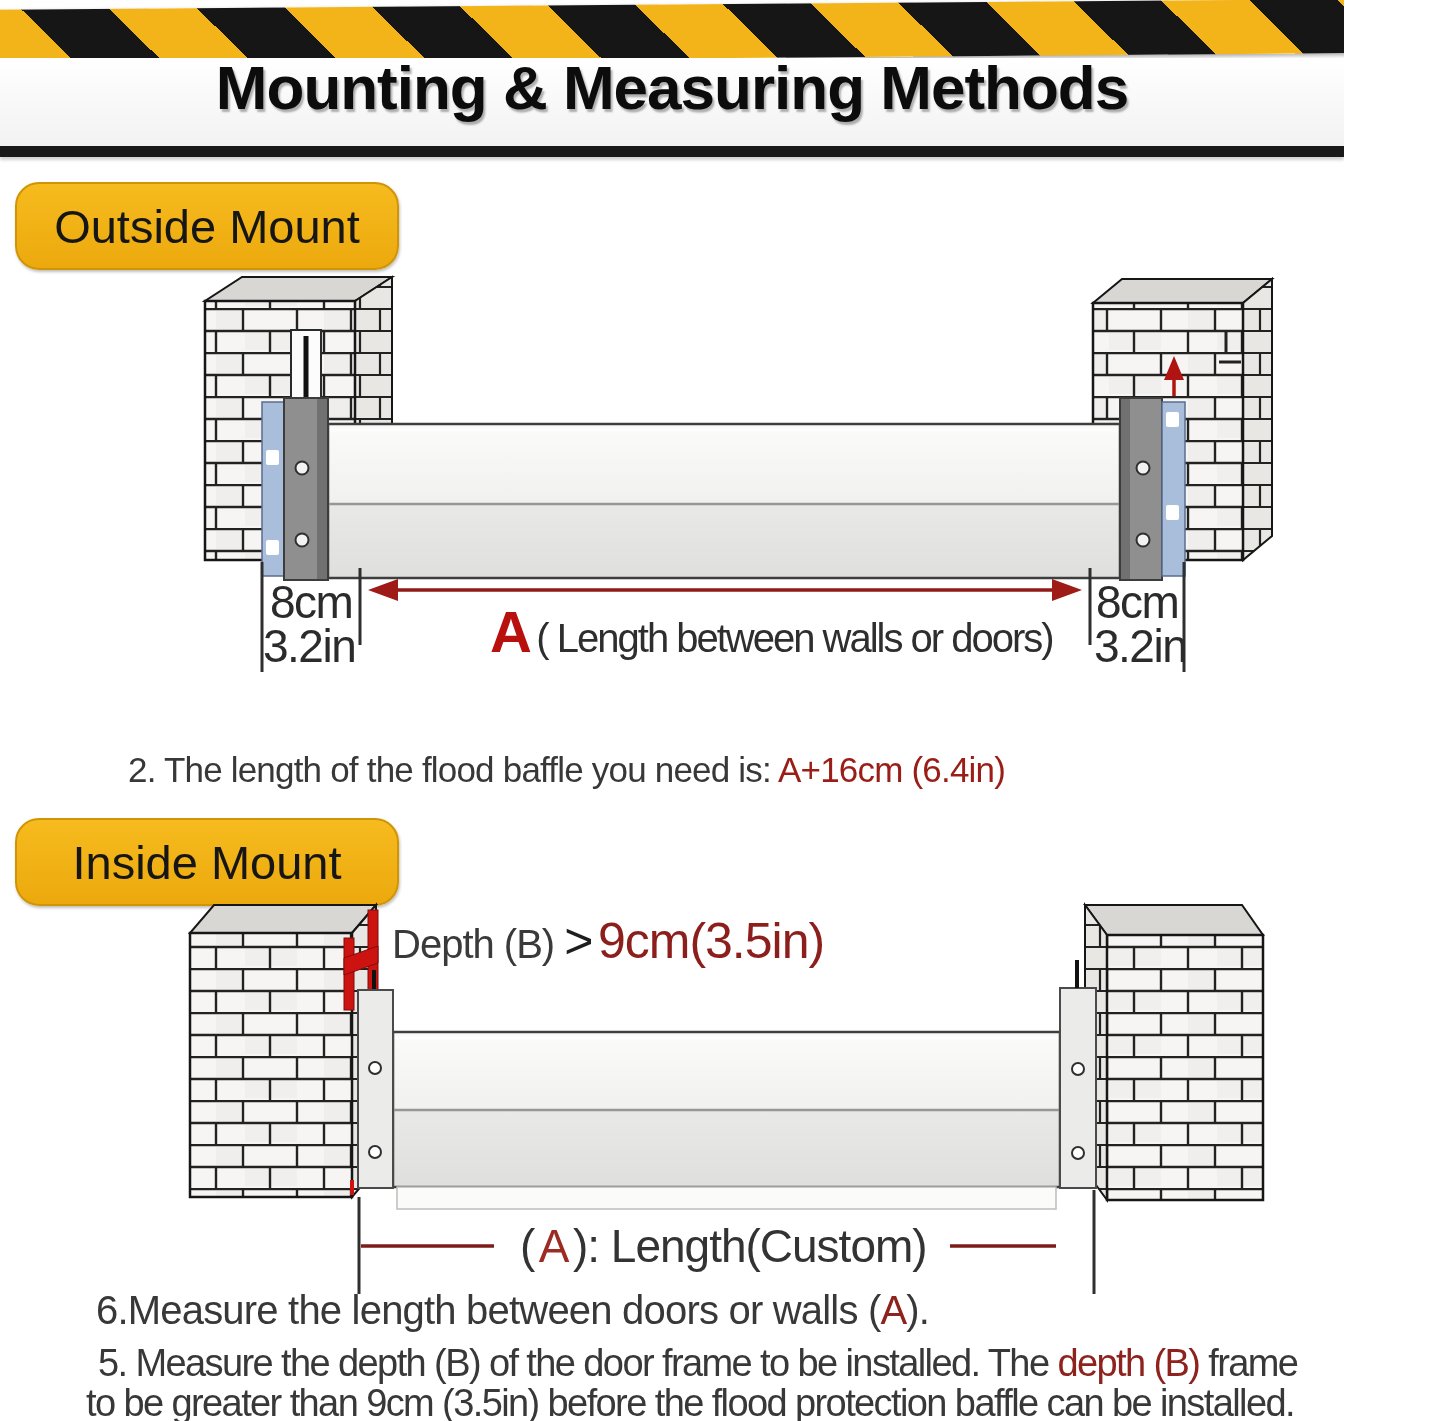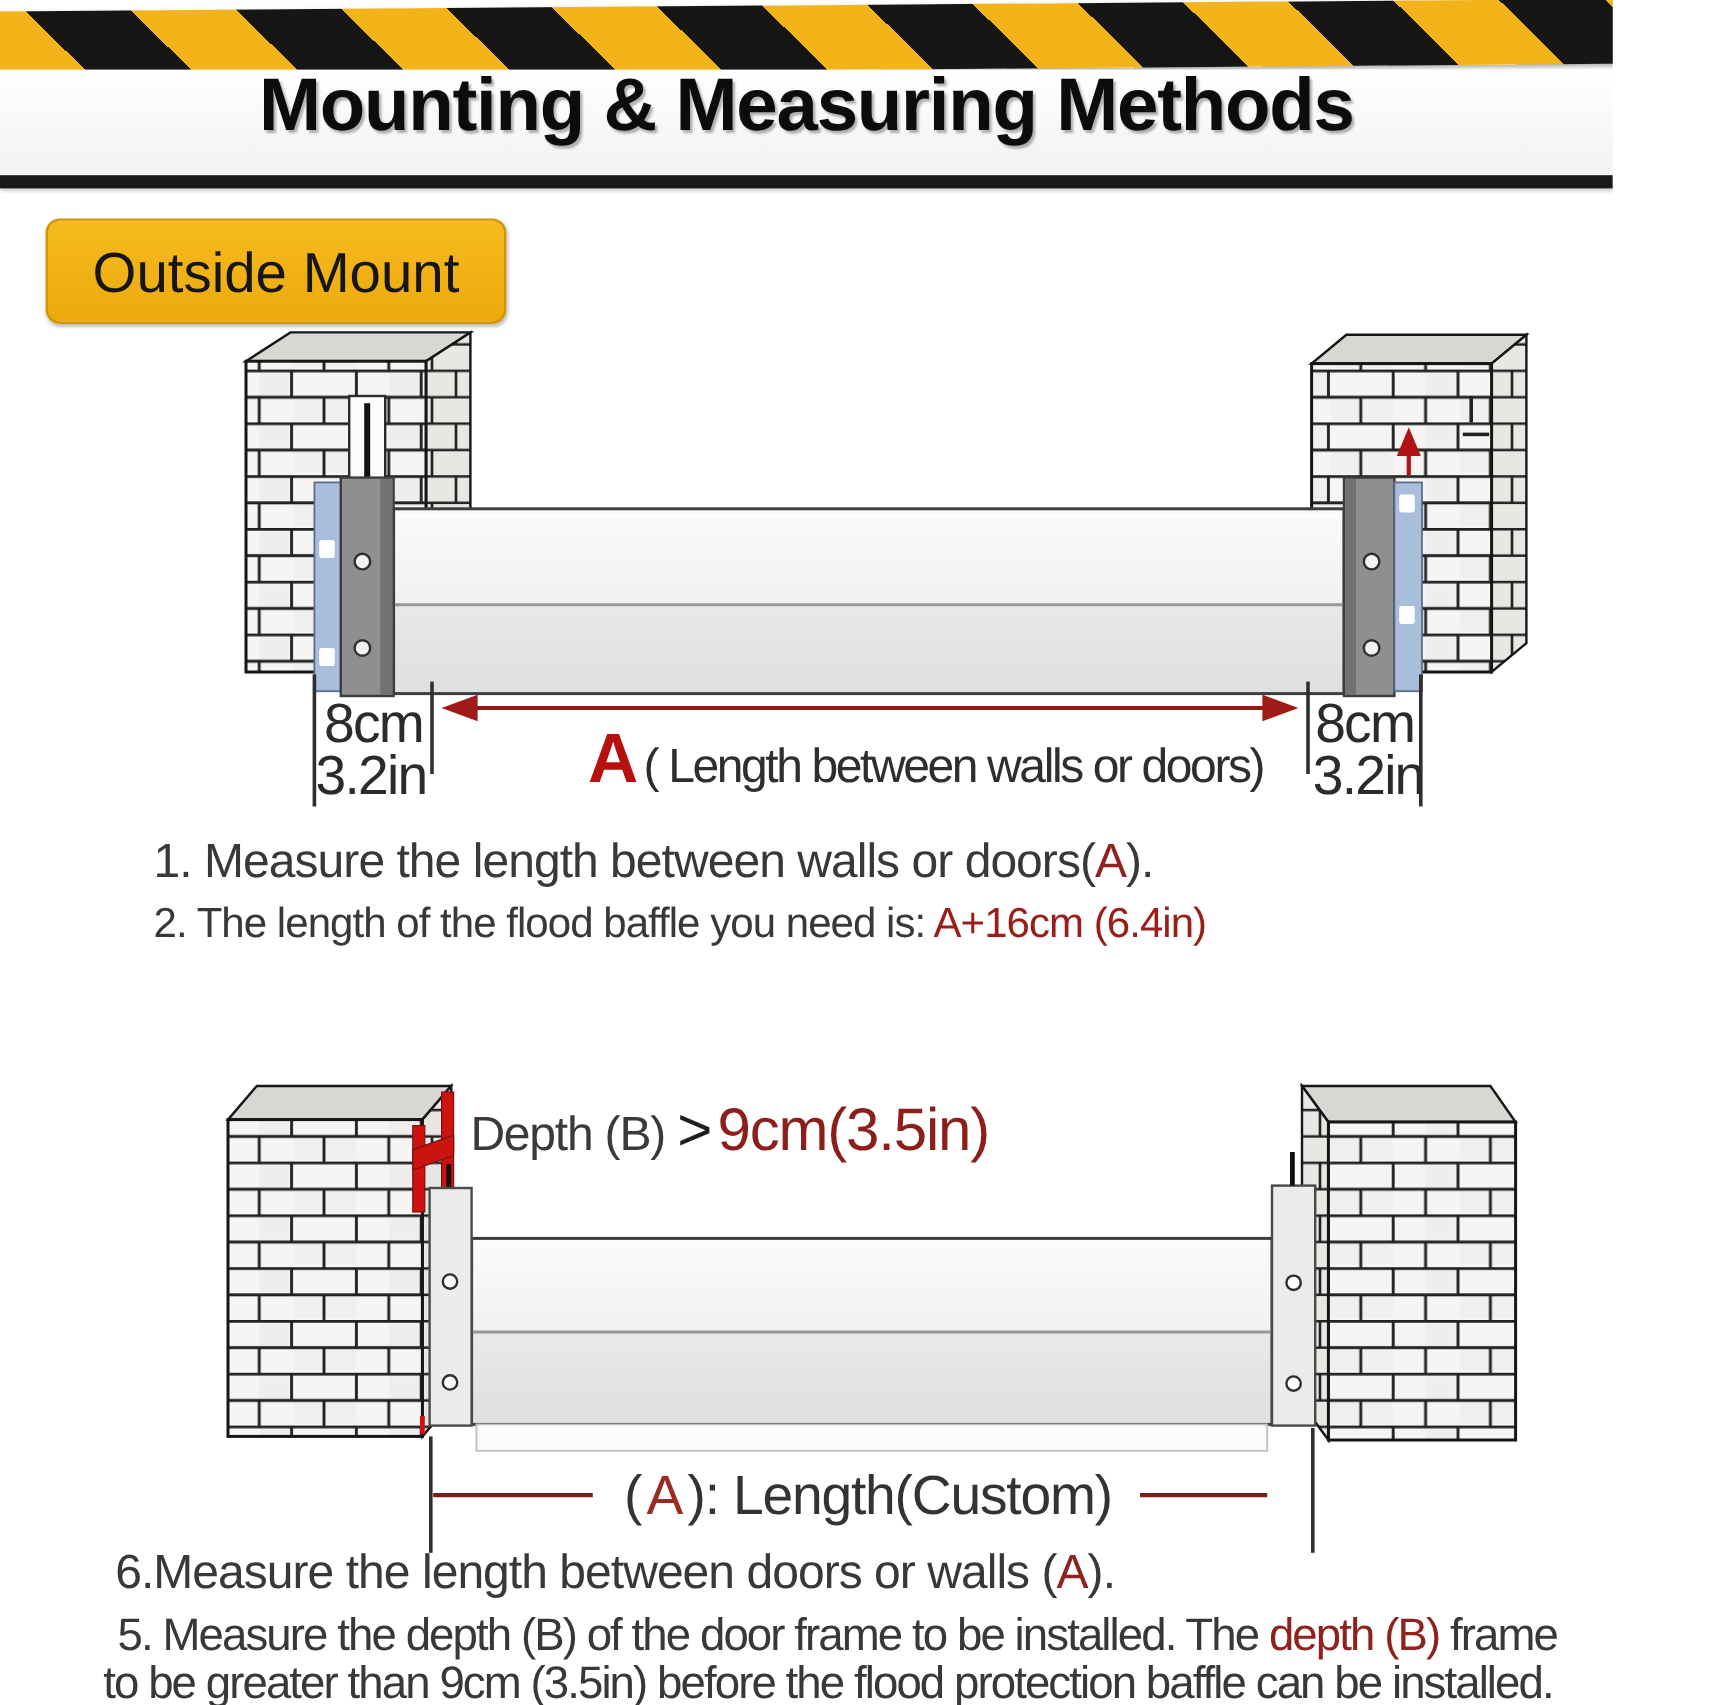--- a/index.html
+++ b/index.html
@@ -24,23 +24,23 @@
     letter-spacing:-1px;
     text-shadow:2px 3px 2px rgba(0,0,0,.30);
     white-space:nowrap;
   }
   .header-rule{
     position:absolute;top:146px;left:0;width:100%;height:11px;background:#191919;
     box-shadow:0 3px 3px rgba(0,0,0,.18);
   }
   
   .badge{
-    position:absolute;left:38px;width:380px;height:84px;
+    position:absolute;left:15px;width:380px;height:84px;
     background:linear-gradient(180deg,#f6bb1e,#eca90e);
-    border:2px solid #d09405;border-radius:12px;
+    border:2px solid #d09405;border-radius:24px;
     display:flex;align-items:center;justify-content:center;
     font-size:47px;color:#161616;letter-spacing:0;
     box-shadow:1px 2px 3px rgba(0,0,0,.25);
     white-space:nowrap;
   }
   #badge-outside{top:182px;}
   #badge-inside{top:818px;}
   
   .diagram{position:absolute;left:0;width:1445px;}
   #outside-svg{top:260px;height:420px;}
@@ -160,27 +160,27 @@
     <text x="270" y="618" class="m-num">8cm</text>
     <text x="263" y="662" class="m-num">3.2in</text>
     <text x="1096" y="618" class="m-num">8cm</text>
     <text x="1094" y="662" class="m-num">3.2in</text>
     <text x="490" y="652">
       <tspan class="span-a">A</tspan>
       <tspan class="span-rest">( Length between walls or doors)</tspan>
     </text>
   </svg>
 
-  <div class="step" id="out-step1">
-    <span>1. Measure the length between walls or doors(</span><span class="hl">A</span><span>).</span>
-  </div>
   <div class="step" id="out-step2">
     <span>2. The length of the flood baffle you need is: </span><span class="hl-bright">A+16cm (6.4in)</span><span></span>
   </div>
 
+  <div class="badge" id="badge-inside">
+    <span>Inside Mount</span>
+  </div>
 
   <svg id="inside-svg" class="diagram" viewBox="0 900 1445 400">
     <defs>
       <pattern id="brickB" width="108" height="44" patternUnits="userSpaceOnUse">
         <rect width="108" height="44" fill="#f6f5f3"></rect>
         <rect x="0" y="3" width="25" height="18" fill="#efeeec"></rect>
         <rect x="29" y="25" width="52" height="17" fill="#f0efed"></rect>
         <path d="M0 1 H108 M0 23 H108" stroke="#222222" stroke-width="2.4" fill="none"></path>
         <path d="M27 1 V23 M81 1 V23 M54 23 V44 M0 23 V44 M108 23 V44" stroke="#222222" stroke-width="2.4" fill="none"></path>
       </pattern>

